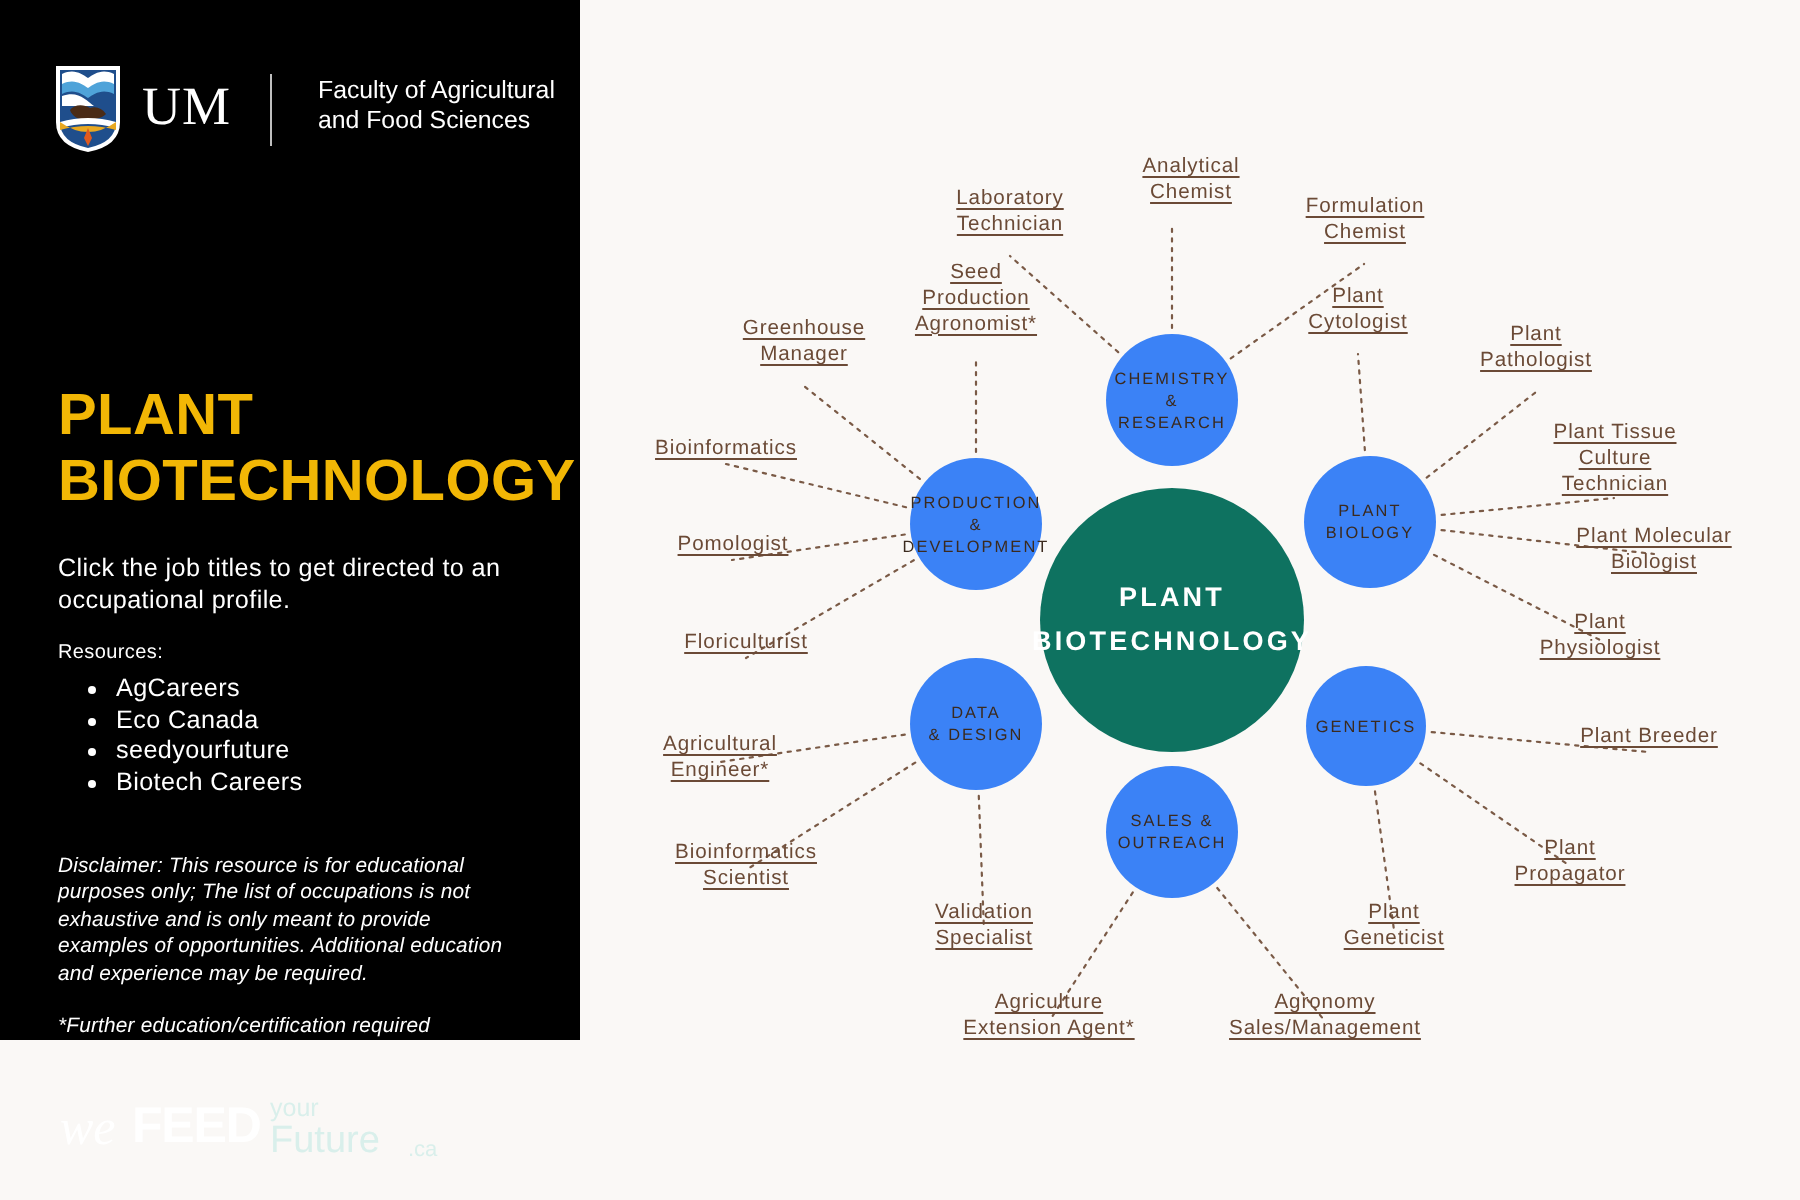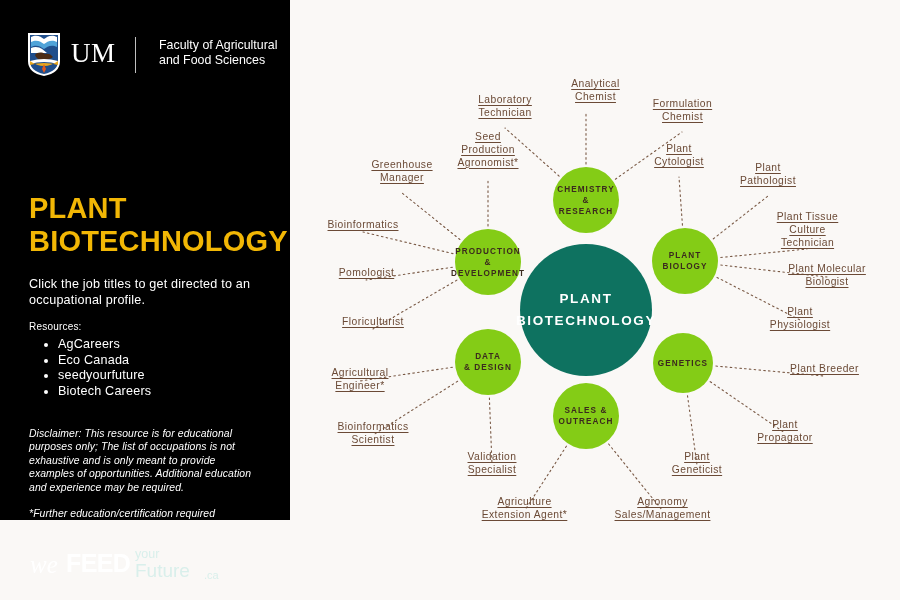--- a/index.html
+++ b/index.html
@@ -193,24 +193,24 @@
   }
   .node-center {
     background: #0E7260;
     color: #ffffff;
     font-size: 13.5px;
     font-weight: bold;
     letter-spacing: 1.6px;
     line-height: 22px;
   }
   .node-cat {
-    background: #84cc16;
+    background: #3b82f6;
     color: #3B2A1E;
     font-size: 8.2px;
-    font-weight: bold;
+    font-weight: normal;
     letter-spacing: 1.05px;
     line-height: 11px;
   }
   .job {
     position: absolute;
     color: #6B4A36;
     font-size: 10.3px;
     line-height: 12.8px;
     letter-spacing: 0.45px;
     text-align: center;

